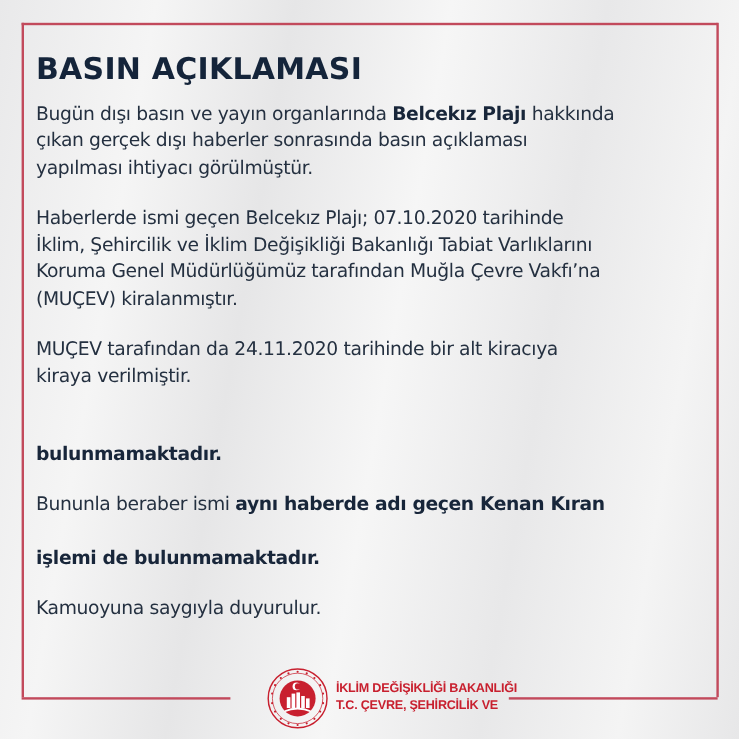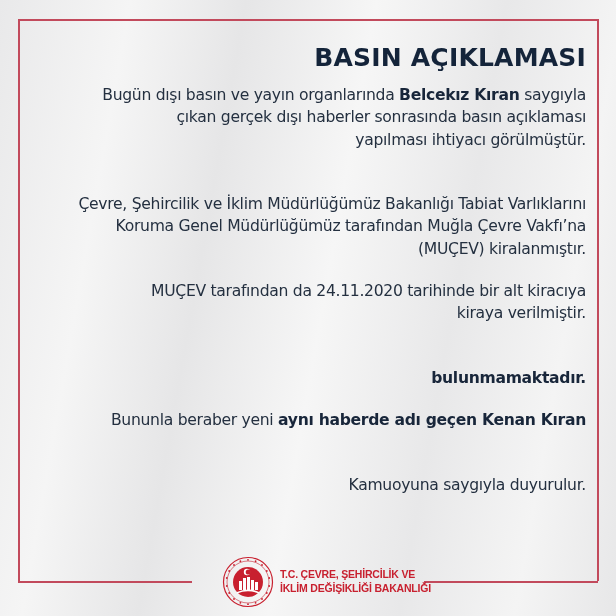--- a/index.html
+++ b/index.html
@@ -12,21 +12,21 @@
     position:absolute; background:#c24a5c;
   }
   .frame-top { left:18px; top:19px; width:580px; height:1.5px; }
   .frame-left { left:18px; top:19px; width:1.5px; height:562px; }
   .frame-right { left:597px; top:19px; width:1.5px; height:562px; }
   .frame-bottom-l { left:18px; top:581px; width:174px; height:1.5px; }
   .frame-bottom-r { left:424px; top:581px; width:174px; height:1.5px; }
 
   .content {
     position:absolute; left:30px; top:40px; width:556px;
-    text-align:right; color:#1f2a3a;
+    text-align:left; color:#1f2a3a;
   }
   .title {
     font-family: "DejaVu Sans", sans-serif;
     font-weight:bold; font-size:25px; color:#14243a; letter-spacing:0.2px;
     margin:0; height:36px; line-height:36px;
   }
   .para {
     font-size:15.6px; line-height:22.3px; margin:0;
     color:#243040; letter-spacing:-0.3px;
   }
@@ -49,29 +49,29 @@
 
 <div class="frame-top"></div>
 <div class="frame-left"></div>
 <div class="frame-right"></div>
 <div class="frame-bottom-l"></div>
 <div class="frame-bottom-r"></div>
 
 <div class="content">
   <h1 class="title">BASIN AÇIKLAMASI</h1>
   <div id="paras">
-      <p class="para p1"><span>Bugün dışı basın ve yayın organlarında </span><b>Belcekız Kıran</b><span> saygıyla</span><br><span>çıkan gerçek dışı haberler sonrasında basın açıklaması</span><br><span>yapılması ihtiyacı görülmüştür.</span></p>
+      <p class="para p1"><span>Bugün dışı basın ve yayın organlarında </span><b>Belcekız Plajı</b><span> hakkında</span><br><span>çıkan gerçek dışı haberler sonrasında basın açıklaması</span><br><span>yapılması ihtiyacı görülmüştür.</span></p>
       <div class="gap"></div>
-      <p class="para"><br><span>Çevre, Şehircilik ve İklim Müdürlüğümüz Bakanlığı Tabiat Varlıklarını</span><br><span>Koruma Genel Müdürlüğümüz tarafından Muğla Çevre Vakfı’na</span><br><span>(MUÇEV) kiralanmıştır.</span></p>
+      <p class="para"><span>Haberlerde ismi geçen Belcekız Plajı; 07.10.2020 tarihinde</span><br><span>İklim, Şehircilik ve İklim Değişikliği Bakanlığı Tabiat Varlıklarını</span><br><span>Koruma Genel Müdürlüğümüz tarafından Muğla Çevre Vakfı’na</span><br><span>(MUÇEV) kiralanmıştır.</span></p>
       <div class="gap"></div>
       <p class="para"><span>MUÇEV tarafından da 24.11.2020 tarihinde bir alt kiracıya</span><br><span>kiraya verilmiştir.</span></p>
       <div class="gap"></div>
       <p class="para"><br><b>bulunmamaktadır.</b></p>
       <div class="gap"></div>
-      <p class="para"><span>Bununla beraber yeni </span><b>aynı haberde adı geçen Kenan Kıran</b><br><br></p>
+      <p class="para"><span>Bununla beraber ismi </span><b>aynı haberde adı geçen Kenan Kıran</b><br><br><b>işlemi de bulunmamaktadır.</b></p>
       <div class="gap"></div>
       <p class="para"><span>Kamuoyuna saygıyla duyurulur.</span></p>
     </div>
 </div>
 
 <div class="logo">
   <svg class="emblem" viewBox="0 0 52 52">
     <circle cx="26" cy="26" r="24.5" fill="none" stroke="#c8202f" stroke-width="1.2"></circle>
     <circle cx="26" cy="26" r="21" fill="none" stroke="#c8202f" stroke-width="0.6"></circle>
     <g fill="#c8202f">
@@ -100,16 +100,16 @@
       <rect x="21" y="22" width="3" height="12"></rect>
       <rect x="25" y="21" width="3" height="13"></rect>
       <rect x="29" y="24" width="3" height="10"></rect>
       <rect x="33" y="26" width="3" height="8"></rect>
       <path d="M15 36 Q26 31 37 36 L37 37.5 Q26 33 15 37.5 Z"></path>
       <circle cx="25" cy="16" r="3.2"></circle>
     </g>
     <circle cx="26.3" cy="16" r="2.6" fill="#c8202f"></circle>
   </svg>
   <div class="logo-text">
+    <div>İKLİM DEĞİŞİKLİĞİ BAKANLIĞI</div>
     <div>T.C. ÇEVRE, ŞEHİRCİLİK VE</div>
-    <div>İKLİM DEĞİŞİKLİĞİ BAKANLIĞI</div>
   </div>
 </div>
 
 </body></html>

